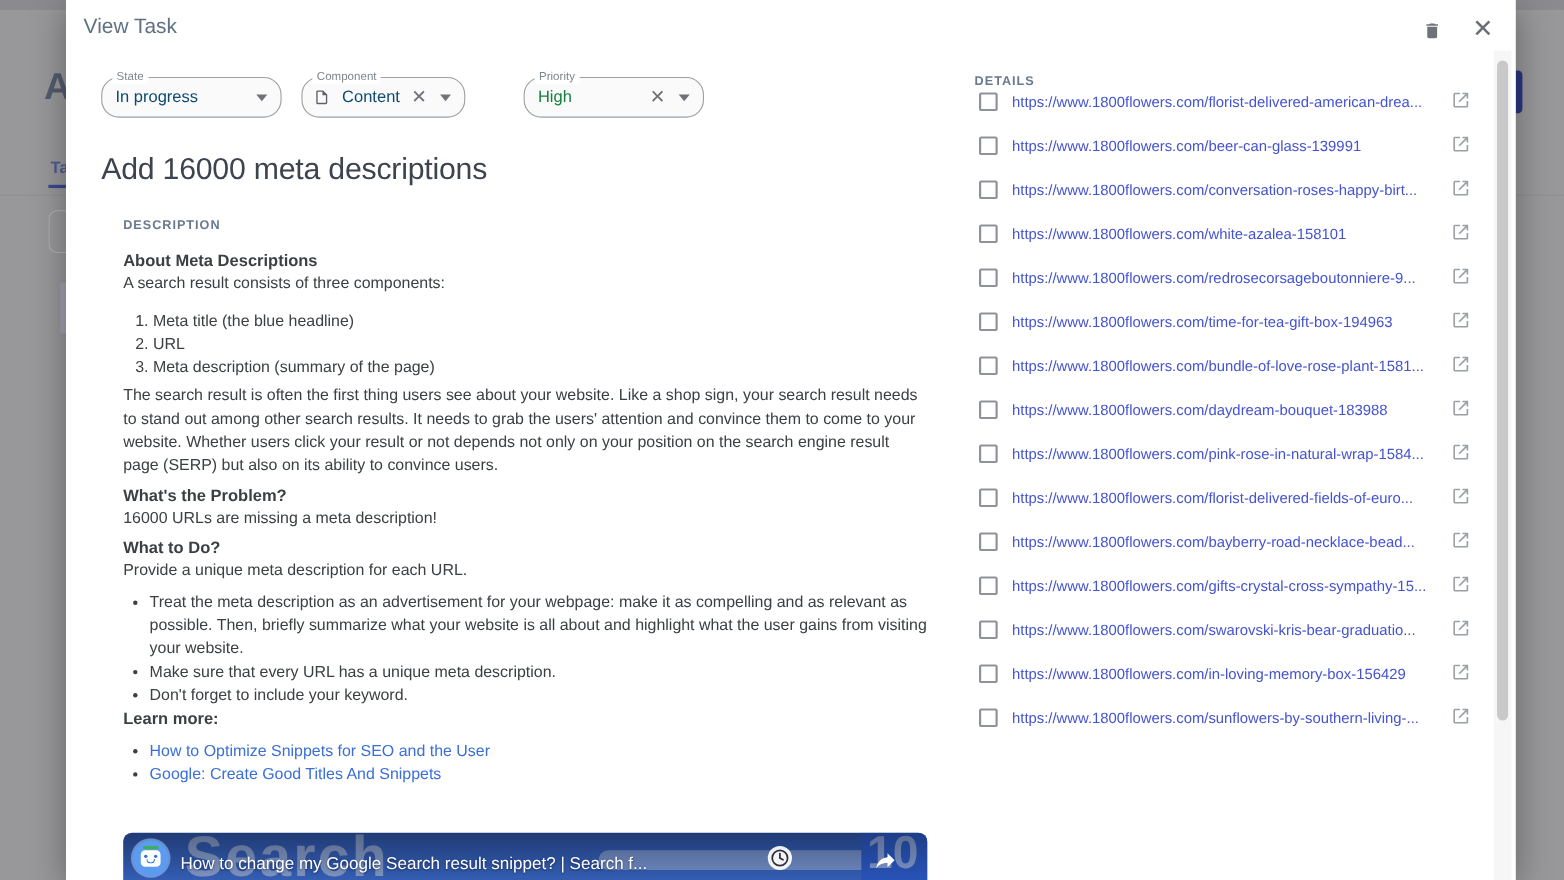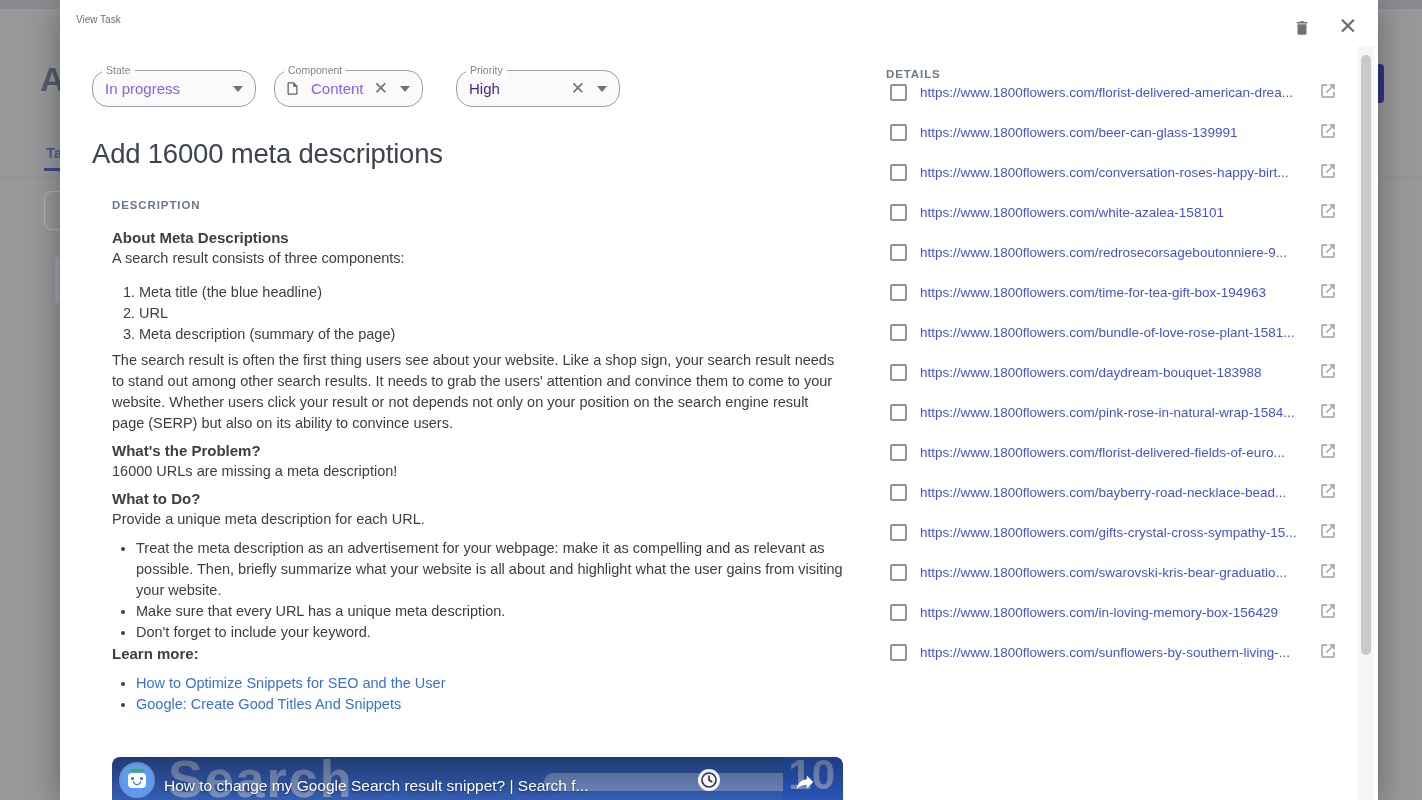--- a/index.html
+++ b/index.html
@@ -11,35 +11,35 @@
   .bd-heading{position:absolute;left:40px;top:60px;font-size:34px;font-weight:700;color:#535c6e;}
   .bd-tab{position:absolute;left:46px;top:144px;font-size:15px;font-weight:700;color:#4d5c94;}
   .bd-tab-underline{position:absolute;left:44px;top:168px;width:34px;height:3px;background:#3a488e;}
   .bd-divider{position:absolute;left:0;top:177px;width:1422px;height:1px;background:#8f8f93;}
   .bd-outline-btn{position:absolute;left:44px;top:191px;width:34px;height:37px;border:1px solid #b2b2b5;border-right:none;border-radius:8px 0 0 8px;}
   .bd-lavender{position:absolute;left:55px;top:257px;width:10px;height:46px;background:#a2a3b0;}
   .bd-blue-sliver{position:absolute;left:1378px;top:64px;width:6px;height:39px;background:#2c3680;border-radius:0 4px 4px 0;}
 
   
   .modal{position:absolute;left:60px;top:0;width:1318px;height:800px;background:#fff;box-shadow:0 6px 30px rgba(0,0,0,.35);overflow:hidden;}
-  .modal-title{position:absolute;left:16px;top:14px;font-size:10px;color:#5f7183;}
+  .modal-title{position:absolute;left:16px;top:14px;font-size:19px;color:#5f7183;}
   .icon-btn{position:absolute;top:14px;width:24px;height:24px;border:none;background:none;padding:0;cursor:pointer;color:#6f7276;}
   .trash-btn{right:61px;top:16px;}
   .close-btn{right:18px;font-size:23px;line-height:22px;color:#6b6e72;}
   .icon-btn svg{display:block;}
 
   
   .field{position:absolute;top:70px;height:37px;border:1px solid #9aa0a6;border-radius:16px;background:#fafafb;box-sizing:border-box;cursor:pointer;}
   .field-label{position:absolute;top:-7px;left:9px;background:#fff;padding:0 4px;font-size:10.5px;color:#80868b;line-height:12px;}
-  .field-value{position:absolute;left:12px;top:9px;font-size:15px;color:#8b5cf6;white-space:nowrap;}
+  .field-value{position:absolute;left:12px;top:9px;font-size:15px;color:#0c4a6e;white-space:nowrap;}
   .field-state{left:32px;width:164px;}
   .field-component{left:214px;width:149px;}
   .field-component .field-value{left:36px;}
-  .field-priority{left:396px;width:164px;}
-  .field-priority .field-value{color:#4c1d95;}
+  .field-priority{left:416px;width:164px;}
+  .field-priority .field-value{color:#15803d;}
   .caret{position:absolute;right:12px;top:15px;width:0;height:0;border-left:5px solid transparent;border-right:5px solid transparent;border-top:6px solid #6f7276;cursor:pointer;}
   .clear-x{position:absolute;right:34px;top:7px;font-size:17px;color:#6f7276;cursor:pointer;}
   .doc-icon{position:absolute;left:10px;top:8px;color:#5f6368;}
 
   .task-title{position:absolute;left:32px;top:138px;font-size:27.5px;color:#3d4450;letter-spacing:-.2px;}
 
   .section-label{font-size:11.5px;font-weight:700;letter-spacing:.9px;color:#69798e;}
 
   
   .desc-col{position:absolute;left:52px;top:195px;width:732px;}

